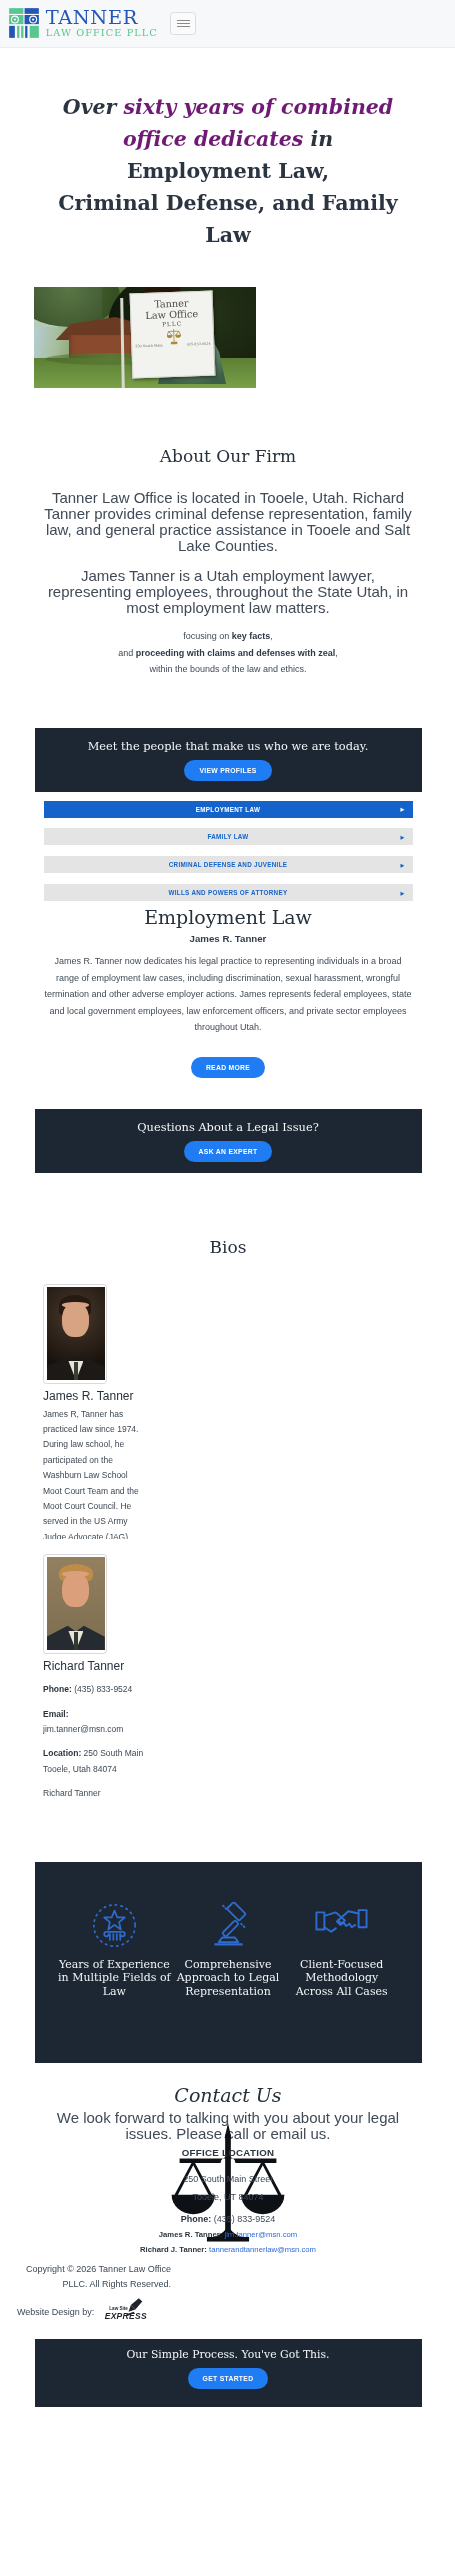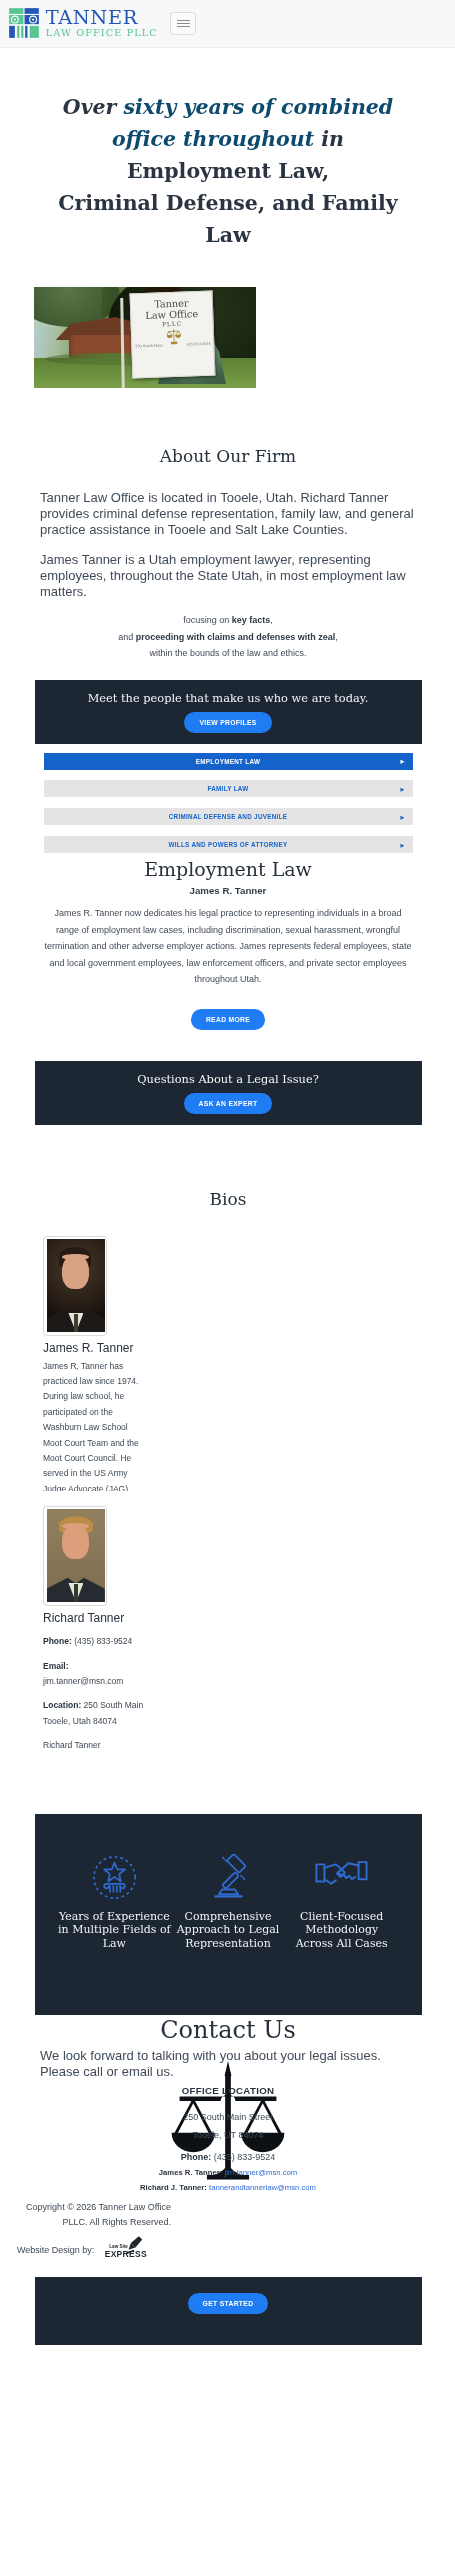--- a/index.html
+++ b/index.html
@@ -18,21 +18,21 @@
             color:#57c68f; }
   .burger { margin-left:12.5px; width:26px; height:23px; border:0.6px solid #dcdcdc; border-radius:3.4px;
             background:#fbfbfc; display:flex; flex-direction:column; justify-content:center;
             align-items:center; gap:2.3px; cursor:pointer; }
   .burger i { display:block; width:12.5px; height:1.1px; background:#8a8a8a; }
 
   
   .hero-heading { padding-top:43px; text-align:center; font-family:"DejaVu Serif",serif;
                   font-size:20.5px; line-height:32px; color:#2b3541; }
   .hero-heading .it { font-style:italic; }
-  .hero-heading .blue { color:#0c4a6e; font-style:italic; }
+  .hero-heading .blue { color:#701a75; font-style:italic; }
 
   
   .photo { position:relative; width:222px; height:101px; margin:36px 0 0 34px; overflow:hidden;
            background:linear-gradient(100deg,#b9d2e2 0%,#a6bd9a 14%,#6f8d53 28%,#49632f 44%,#2c3f1c 60%,#18250f 78%,#121c0b 100%); }
   .ph-sky { position:absolute; left:0; top:0; width:68px; height:40px;
             background:linear-gradient(180deg,#c4dcec, #b3cbb3); }
   .ph-tree-left { position:absolute; left:-17px; top:-23px; width:103px; height:63px; border-radius:50%;
             background:radial-gradient(circle at 50% 40%, #4e6b33, #324a20 70%); opacity:.9; }
   .ph-dark-mass { position:absolute; right:-23px; top:-17px; width:171px; height:137px; border-radius:40%;
             background:radial-gradient(circle at 60% 30%, #253318, #10190a 75%); }
@@ -55,27 +55,27 @@
   .ph-sign .s1 { font-size:9.7px; margin-top:4.6px; }
   .ph-sign .s2 { font-size:9.7px; }
   .ph-sign .s3 { font-size:5.7px; letter-spacing:1.1px; margin-top:1.1px; }
   .ph-sign .s-row { display:flex; justify-content:space-between; align-items:flex-end; padding:0 2.8px; margin-top:1.1px; }
   .ph-sign .s-small { font-size:3.4px; color:#6a6a66; }
   .ph-post { position:absolute; left:87px; top:11.4px; width:3.4px; height:90px; background:#d8d9cf; transform:rotate(-1deg); }
 
   
   .serif-h { font-family:"DejaVu Serif",serif; color:#26313c; text-align:center; font-weight:normal; }
   .h-about { font-size:17px; margin-top:58px; }
-  .center-p { width:376px; margin:0 auto; text-align:left; font-size:13px; line-height:16px; color:#404b57; }
+  .center-p { width:376px; margin:0 auto; text-align:center; font-size:15px; line-height:16px; color:#404b57; }
   .p1 { margin-top:24px; } .p2 { margin-top:13.7px; } .p3 { margin-top:15px; }
   .points { margin-top:12.5px; text-align:center; font-size:9px; line-height:16.5px; color:#404b57; }
   .points b { color:#2e3945; }
 
   .band { width:387px; margin:0 auto; background:#1c2733; text-align:center; }
-  .band-1 { margin-top:18px; height:64px; padding-top:11.4px; }
+  .band-1 { margin-top:50px; height:64px; padding-top:11.4px; }
   .band-2 { margin-top:31px; height:64px; padding-top:11.4px; }
   .band-title { font-family:"DejaVu Serif",serif; color:#f4f6f8; font-size:11.4px; }
   .pill { display:inline-block; margin-top:7.4px; background:#1f7cf2; color:#ffffff; border:none;
           border-radius:23px; padding:6.8px 15px; font-family:"Liberation Sans",sans-serif;
           font-size:6.8px; font-weight:bold; letter-spacing:0.3px; cursor:pointer; }
 
   .h-practice { font-size:17px; margin-top:80px; }
   .accordion { width:369px; margin:9px auto 0; }
   .acc-item { position:relative; height:17px; margin-bottom:10.8px; background:#e4e4e4;
               display:flex; align-items:center; justify-content:center; cursor:pointer; }
@@ -130,41 +130,41 @@
 
   
   .features { margin-top:64px; height:201px; padding:40px 23px 0; display:flex;
               justify-content:space-between; }
   .feature { width:117px; text-align:center; }
   .feature svg { display:block; margin:0 auto; }
   .feature-label { margin-top:9px; font-family:"DejaVu Serif",serif; color:#f2f5f8;
                    font-size:11px; line-height:13.7px; }
 
   
-  .h-contact { font-size:24px; margin-top:1px; }
+  .h-contact { font-size:19px; margin-top:21px;font-style:italic; }
   .contact-sub { margin-top:4.6px; }
   .contact-stack { position:relative; width:387px; margin:0 auto; text-align:center; height:107px; }
   .scales-bg { position:absolute; left:50%; top:-19.4px; transform:translateX(-50%); z-index:0; }
   .contact-stack .over { position:relative; z-index:1; }
   .office-heading { padding-top:4.6px; font-size:9.7px; font-weight:bold; color:#2b3540; letter-spacing:0.3px; }
   .address { margin-top:12.5px; font-size:9px; line-height:18px; color:#404b57; }
   .phone-line { margin-top:8px; font-size:9px; color:#404b57; }
   .phone-line b { color:#2b3540; }
   .email-line { margin-top:5.7px; font-size:7.7px; color:#2b3540; }
   .email-line b { font-weight:bold; }
   .email-line a { color:#2f6bd8; text-decoration:none; }
 
   
   .footer-info { margin:12.5px 0 0 17px; width:154px; }
   .copyright { text-align:right; font-size:9px; line-height:15.4px; color:#3d4854; }
   .design-row { margin-top:5.7px; display:flex; align-items:center; gap:4.6px; font-size:9px; color:#3d4854; }
   .lse-logo { display:inline-block; position:relative; width:44px; height:28.5px; }
   .lse-logo .l1 { position:absolute; left:10.3px; top:7.4px; font-size:4.6px; font-weight:bold; color:#1d242b; }
   .lse-logo .l2 { position:absolute; left:5.7px; top:12.5px; font-size:8.5px; font-weight:bold;
-                  letter-spacing:0.3px; color:#1d242b; }
+                  letter-spacing:0.3px; color:#1d242b;font-style:italic; }
   .lse-rocket { position:absolute; left:25px; top:-1.1px; }
 
   
   .process-band { margin:12px auto 0; width:387px; height:68px; background:#1c2733;
                   text-align:center; padding-top:9px; }
   .process-band .band-title { font-size:10.8px; }
 </style>
 </head>
 <body>
 
@@ -196,21 +196,21 @@
     </div>
     <div class="burger">
       <i></i>
         <i></i>
         <i></i>
     </div>
   </div>
 
   <h1 class="hero-heading">
     <span class="it">Over </span><span class="blue">sixty years of combined</span><br>
-    <span class="blue">office throughout</span><span class="it"> in</span><br>
+    <span class="blue">office dedicates</span><span class="it"> in</span><br>
     <span>Employment Law,</span><br>
     <span>Criminal Defense, and Family</span><br>
     <span>Law</span>
   </h1>
 
   <div class="photo">
     <div class="ph-sky"></div>
     <div class="ph-tree-left"></div>
     <div class="ph-dark-mass"></div>
     <div class="ph-roof"></div>
@@ -425,17 +425,18 @@
               <polygon points="12,14 8,26 20,22"></polygon>
               <rect x="4" y="28" width="14" height="3" transform="rotate(-20 11 29)"></rect>
             </g>
           </svg>
         </span>
       </span>
     </div>
   </div>
 
   <div class="process-band">
+    <div class="band-title">Our Simple Process. You've Got This.</div>
     <button class="pill">GET STARTED</button>
   </div>
 
 </div>
 
 
 </body></html>

